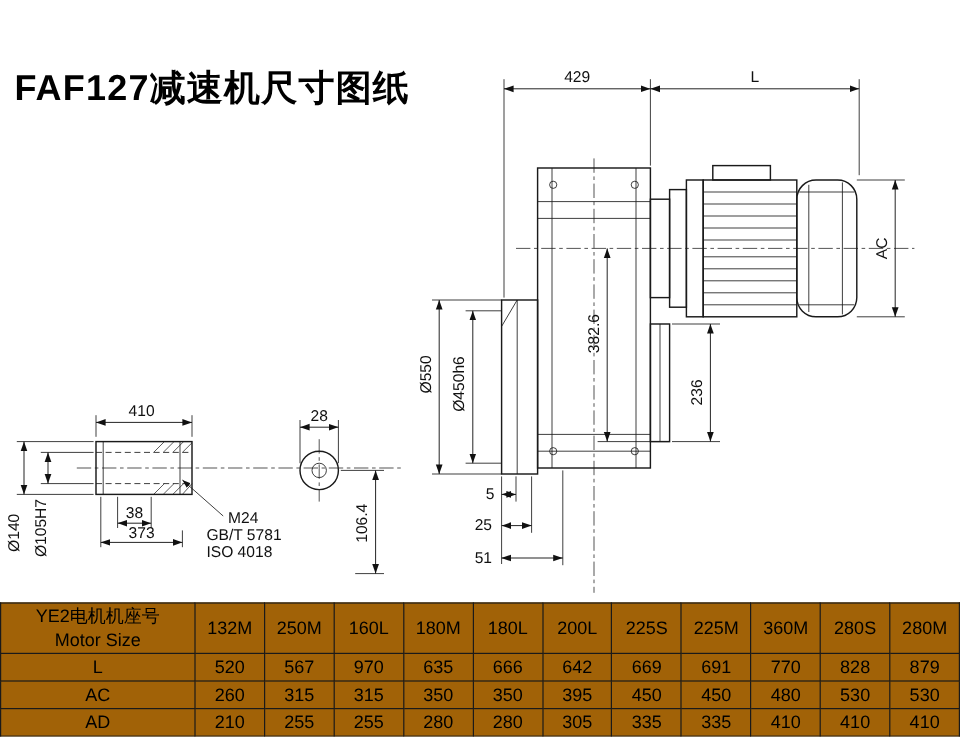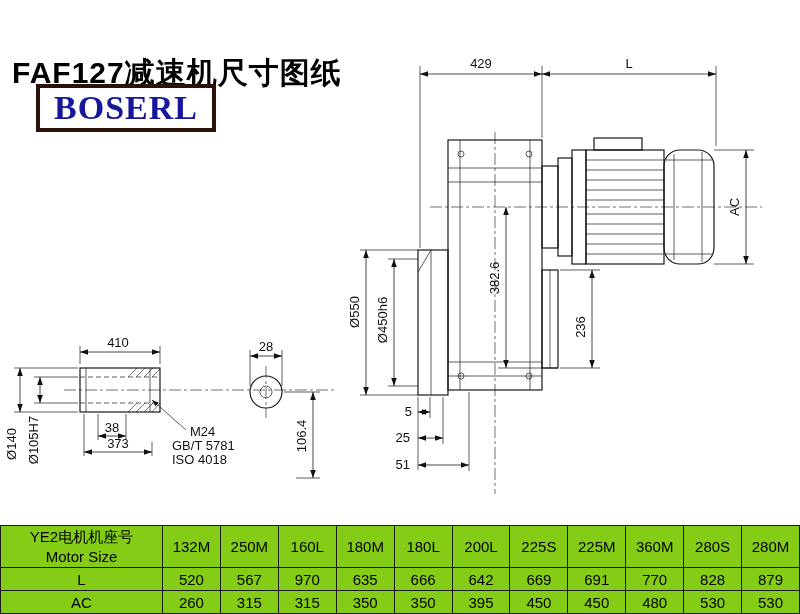--- a/index.html
+++ b/index.html
@@ -18,21 +18,21 @@
   svg.drawing { position:absolute; top:0; left:0; }
   .ol   { fill:none; stroke:#1a1a1a; stroke-width:1.2; }
   .thin { fill:none; stroke:#1a1a1a; stroke-width:0.7; }
   .dim  { fill:none; stroke:#1a1a1a; stroke-width:0.8; }
   .cl line { stroke:#333; stroke-width:0.7; stroke-dasharray:12 3 3 3; fill:none; }
   .bore { stroke:#1a1a1a; stroke-width:0.7; stroke-dasharray:5 3; }
   .hatch { stroke:#1a1a1a; stroke-width:0.6; }
   .dt { font-family:"Liberation Sans", sans-serif; font-size:13px; fill:#111; }
 
   table.dims { position:absolute; left:0; bottom:0; width:800px; border-collapse:collapse;
-               table-layout:fixed; text-align:center; font-size:15px; color:#000; background:#84cc16; }
+               table-layout:fixed; text-align:center; font-size:15px; color:#000; background:#a16207; }
   table.dims th, table.dims td { border:1px solid #1a1a1a; padding:1px 0; font-weight:normal; }
   table.dims thead th { height:40px; }
   table.dims tbody td { height:23px; }
   .hcell div { line-height:1.3; }
 </style>
 </head>
 <body>
 
 <div class="canvas">
 
@@ -231,23 +231,20 @@
     <g>
       <line class="thin" x1="284" y1="392" x2="320" y2="392"></line>
       <line class="thin" x1="296" y1="478" x2="320" y2="478"></line>
       <line class="dim" x1="313" y1="392" x2="313" y2="478" marker-start="url(#ar)" marker-end="url(#ar)"></line>
       <text class="dt" x="306" y="436" transform="rotate(-90 306 436)" text-anchor="middle">106.4</text>
     </g>
   </svg>
 
   <div class="title">FAF127减速机尺寸图纸</div>
 
-  <div class="logo">
-    <span>BOSERL</span>
-  </div>
 
   <table class="dims">
     <colgroup>
       <col style="width:162px">
       <col>
         <col>
         <col>
         <col>
         <col>
         <col>
@@ -298,16 +295,30 @@
         <td>315</td>
         <td>350</td>
         <td>350</td>
         <td>395</td>
         <td>450</td>
         <td>450</td>
         <td>480</td>
         <td>530</td>
         <td>530</td>
       </tr>
+      <tr>
+        <td>AD</td>
+        <td>210</td>
+        <td>255</td>
+        <td>255</td>
+        <td>280</td>
+        <td>280</td>
+        <td>305</td>
+        <td>335</td>
+        <td>335</td>
+        <td>410</td>
+        <td>410</td>
+        <td>410</td>
+      </tr>
     </tbody>
   </table>
 
 </div>
 
 </body></html>

